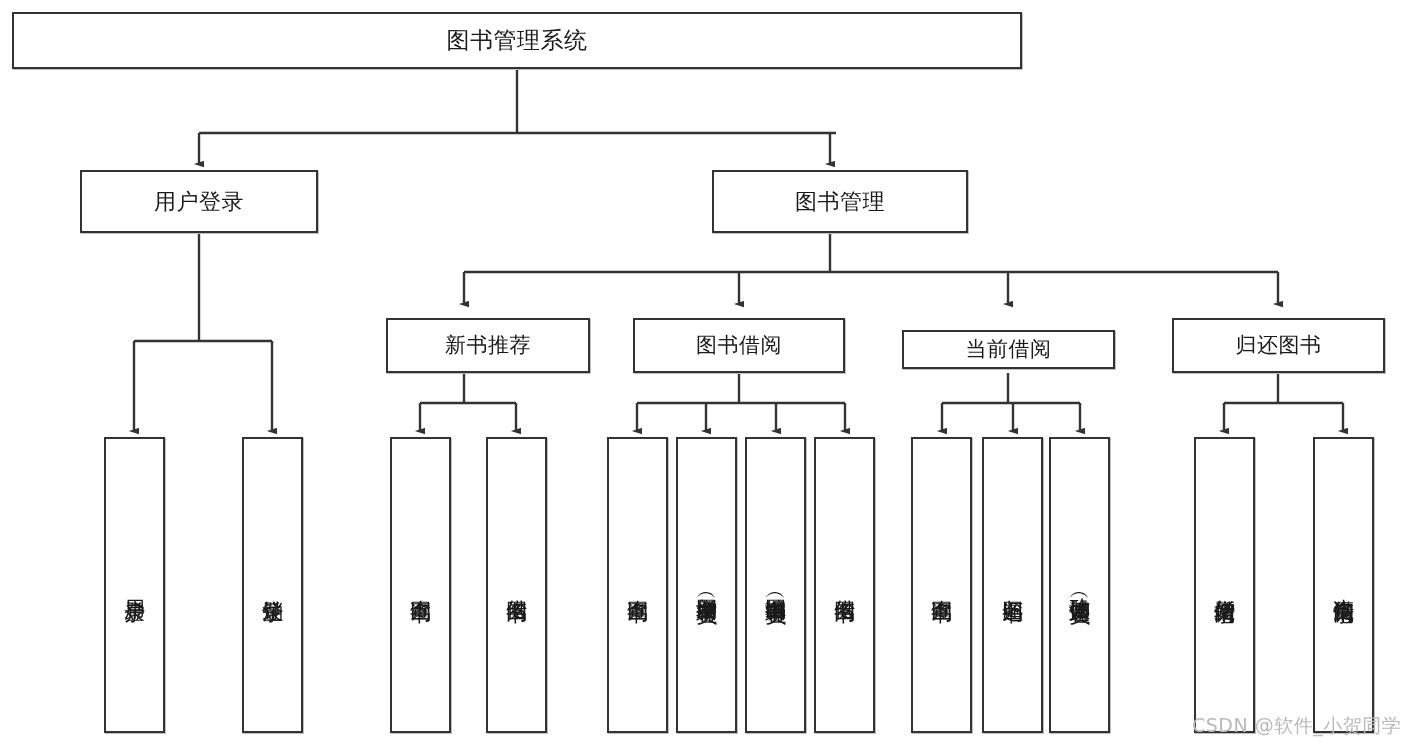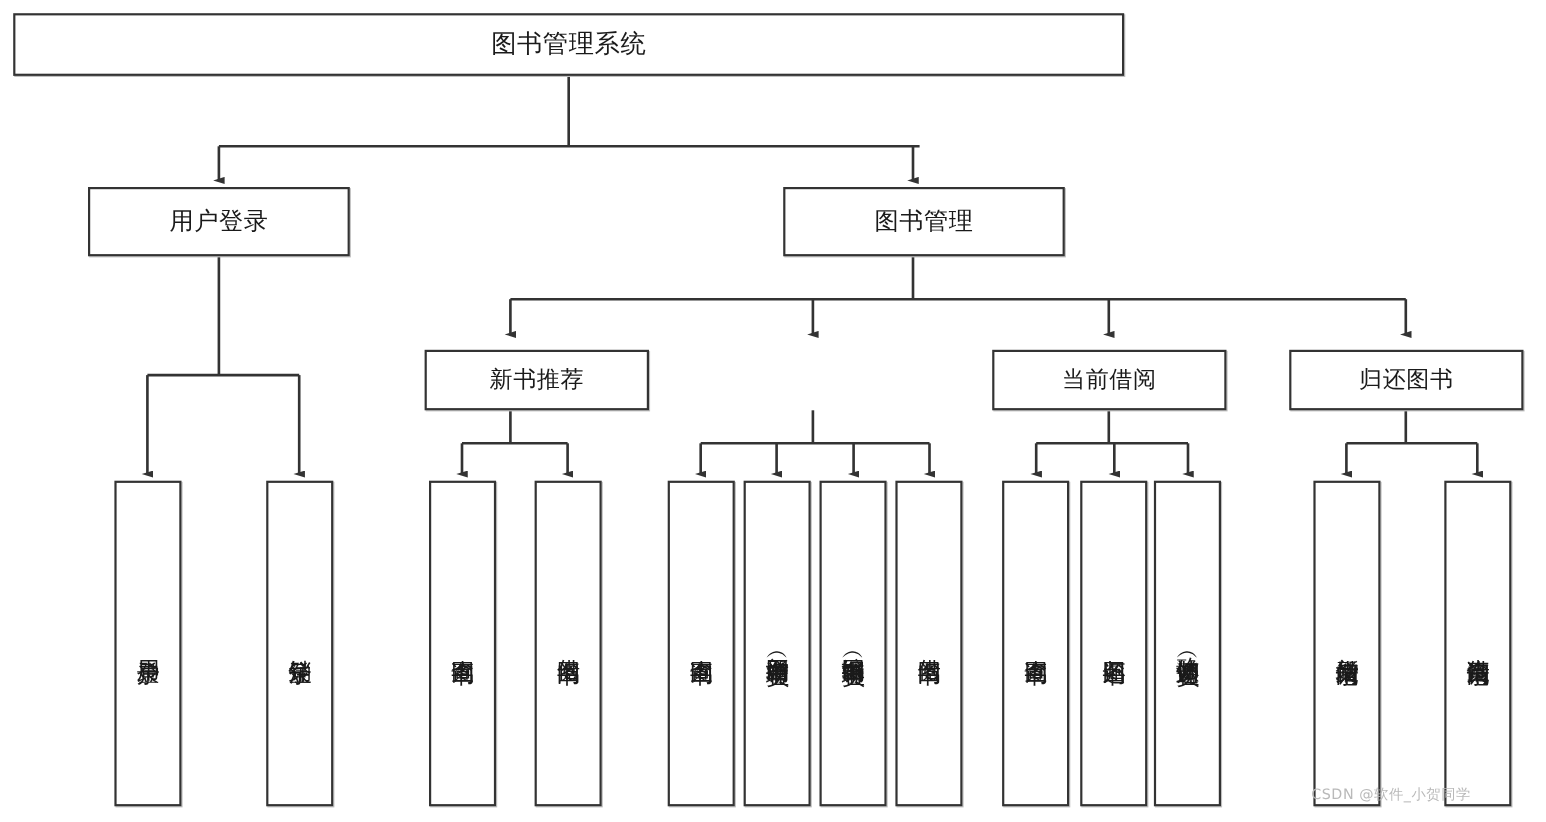--- a/index.html
+++ b/index.html
@@ -53,21 +53,21 @@
     font-size: 21px;
     writing-mode: vertical-rl;
     text-orientation: upright;
     line-height: 1.08;
     letter-spacing: 1px;
     max-height: 100%;
     white-space: nowrap;
   }
   .watermark {
     position: absolute;
-    font-size: 13px;
+    font-size: 19px;
     color: #b9b9b9;
     letter-spacing: 0.5px;
     white-space: nowrap;
     user-select: none;
   }
 </style>
 </head>
 <body>
 
 <div id="diagram-root">
@@ -129,21 +129,24 @@
   <div class="node-box node-l2" style="left:80px; top:170px; width:238px; height:63px;">
     <span class="node-label">用户登录</span>
   </div>
   <div class="node-box node-l2" style="left:712px; top:170px; width:256px; height:63px;">
     <span class="node-label">图书管理</span>
   </div>
 
   <div class="node-box node-l3" style="left:362px; top:318px; width:204px; height:55px;margin-left:24px;">
     <span class="node-label">新书推荐</span>
   </div>
-  <div class="node-box node-l3" style="left:902px; top:318px; width:213px; height:55px;">
+  <div class="node-box node-l3" style="left:633px; top:318px; width:212px; height:55px;">
+    <span class="node-label">图书借阅</span>
+  </div>
+  <div class="node-box node-l3" style="left:902px; top:330px; width:213px; height:39px;">
     <span class="node-label">当前借阅</span>
   </div>
   <div class="node-box node-l3" style="left:1172px; top:318px; width:213px; height:55px;">
     <span class="node-label">归还图书</span>
   </div>
 
   <div class="node-box node-leaf" style="left:104px; top:437px; width:61px; height:296px;">
     <span class="node-label">用户登录</span>
   </div>
   <div class="node-box node-leaf" style="left:242px; top:437px; width:61px; height:296px;">

